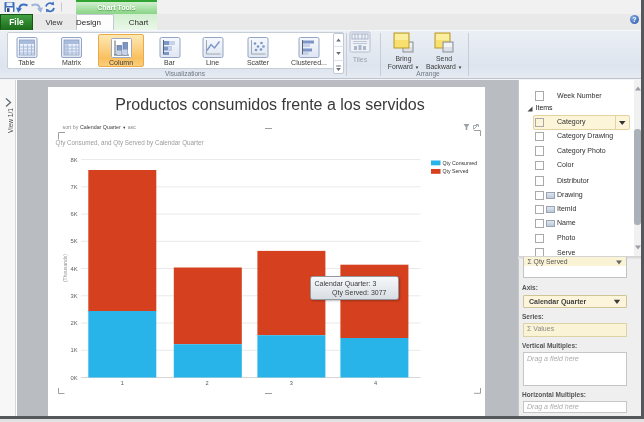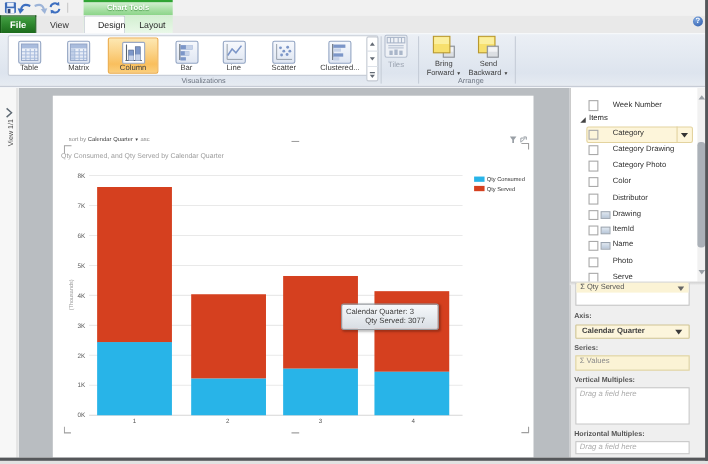--- a/index.html
+++ b/index.html
@@ -39,23 +39,23 @@
 <div class="abs" style="left:0;top:14px;width:644px;height:16px;background:#e9e9e9;"></div>
 
 <div class="abs" style="left:76px;top:14px;width:81px;height:16px;background:linear-gradient(180deg,#d2efd0 0%,#e9f8e8 100%);"></div>
 
 <div class="abs" style="left:0;top:14px;width:33px;height:16px;background:linear-gradient(180deg,#44a044 0%,#2d862d 50%,#1c6b1c 100%);border:1px solid #155815;border-bottom:none;"></div>
 <div class="abs" style="left:0;top:17px;width:33px;font-size:8.5px;font-weight:bold;color:#fff;text-align:center;">File</div>
 
 <div class="abs" style="left:35px;top:17.5px;width:38px;font-size:8px;color:#333;text-align:center;">View</div>
 
 <div class="abs" style="left:76px;top:14px;width:38px;height:16px;background:#fdfdfd;border:1px solid #c3cad3;border-bottom:none;border-radius:2px 2px 0 0;"></div>
-<div class="abs" style="left:76px;top:17.5px;width:38px;font-size:8px;color:#1e1e1e;text-align:right;">Design</div>
-
-<div class="abs" style="left:116px;top:17.5px;width:45px;font-size:8px;color:#2a2a2a;text-align:center;">Layout</div>
+<div class="abs" style="left:76px;top:17.5px;width:38px;font-size:8px;color:#1e1e1e;text-align:left;">Design</div>
+
+<div class="abs" style="left:116px;top:17.5px;width:45px;font-size:8px;color:#2a2a2a;text-align:center;">Chart</div>
 
 <div class="abs" style="left:630px;top:15px;width:9px;height:9px;border-radius:50%;background:radial-gradient(circle at 35% 30%,#7fa8e0,#2756a8);"></div>
 <div class="abs" style="left:630px;top:15.5px;width:9px;font-size:7px;font-weight:bold;color:#fff;text-align:center;">?</div>
 
 <div class="abs" style="left:0;top:30px;width:641px;height:48px;background:linear-gradient(180deg,#ebeff5 0%,#e3e9f1 45%,#dde4ee 75%,#e6ebf2 100%);border-top:1px solid #f6f8fa;"></div>
 <div class="abs" style="left:0;top:78px;width:641px;height:1px;background:#bcc3ce;"></div>
 <div class="abs" style="left:0;top:79px;width:641px;height:1px;background:#f3f5f8;"></div>
 
 <div class="abs" style="left:7px;top:32px;width:337px;height:37px;background:#fff;border:1px solid #c8ced8;border-radius:2px;"></div>
 
@@ -209,20 +209,21 @@
 <div class="abs" style="left:0;top:80px;width:16px;height:336px;background:#f7f7f7;border-right:1px solid #d6d6d6;"></div>
 <svg class="abs" style="left:3px;top:97px;" width="10" height="11" viewBox="0 0 10 11">
   <path d="M3 1.5 L7.5 5.5 L3 9.5" stroke="#5f6a74" stroke-width="1.3" fill="none"></path>
 </svg>
 <div class="abs" style="left:2.5px;top:108px;width:11px;height:40px;font-size:6.5px;color:#4a4a4a;writing-mode:vertical-lr;transform:rotate(180deg);text-align:right;">View 1/1</div>
 
 <div class="abs" style="left:17px;top:80px;width:501px;height:336px;background:#b9bdc1;"></div>
 
 <div class="abs" style="left:48px;top:87px;width:437px;height:329px;background:#fff;"></div>
 
+<div class="abs" style="left:51px;top:96px;width:438px;text-align:center;font-size:16px;color:#3a3a3a;">Productos consumidos frente a los servidos</div>
 
 <div class="abs" style="left:62.5px;top:123.5px;font-size:5.3px;color:#8a8a8a;">sort by <span style="color:#3c3c3c;">Calendar Quarter <span style="font-size:4px;">▼</span></span> asc</div>
 
 <svg class="abs" style="left:58px;top:128px;" width="424" height="268" viewBox="0 0 424 268">
   <g stroke="#9f9f9f" stroke-width="1" fill="none">
     <path d="M0.5 11.5 L0.5 4.5 L7 4.5"></path>
     <path d="M416 2.5 L422.5 2.5 L422.5 8"></path>
     <path d="M0.5 260 L0.5 265.5 L6.5 265.5"></path>
     <path d="M422.5 260 L422.5 265.3 L416 265.3"></path>
     <path d="M207 0.5 L214 0.5"></path>

